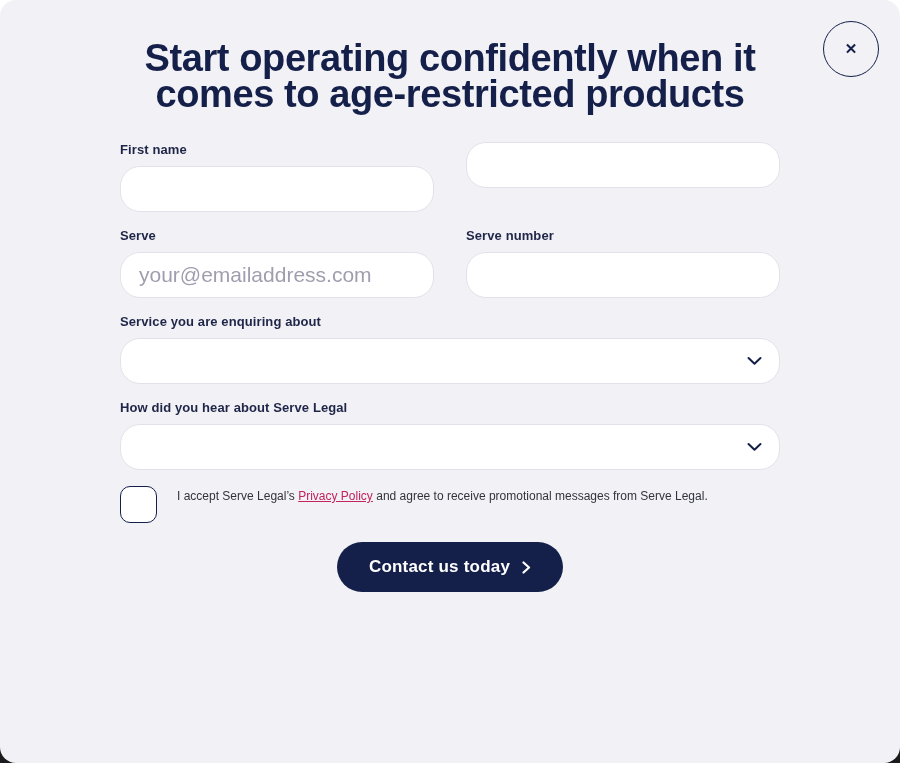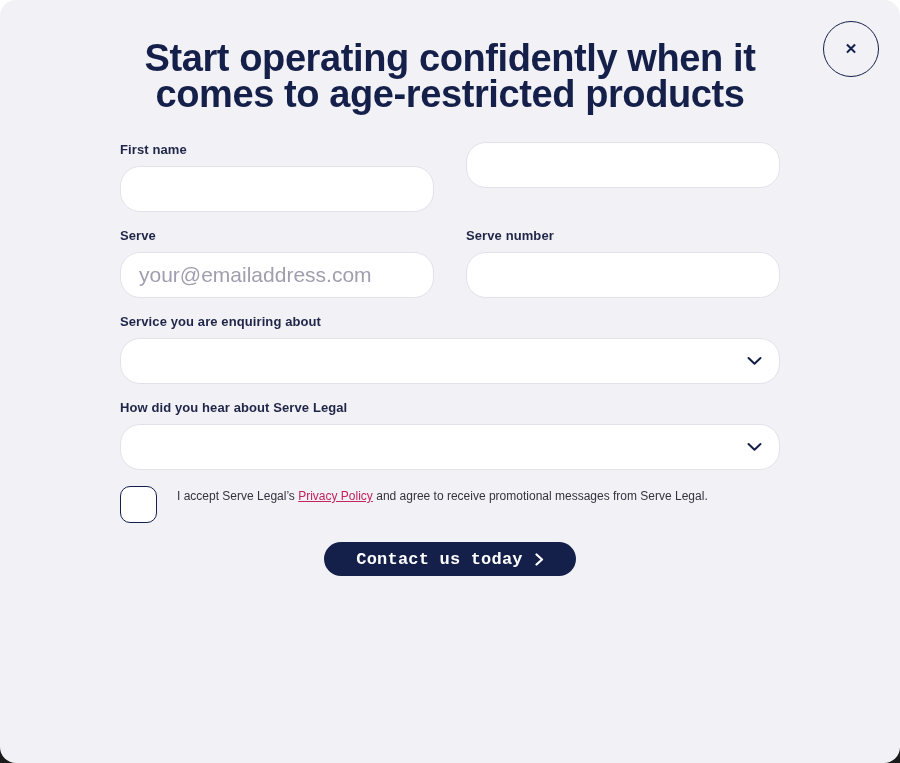--- a/index.html
+++ b/index.html
@@ -129,23 +129,23 @@
   .submit-row{
     display:flex;justify-content:center;
     margin-top:19px;
   }
   .submit-btn{
     display:flex;align-items:center;gap:12px;
     background:var(--navy);
     color:#fff;
     border:none;
     border-radius:999px;
-    height:34px;
+    height:50px;
     padding:0 32px;
-    font-family:Liberation Mono, monospace;
+    font-family:Liberation Sans, sans-serif;
     font-size:17px;
     font-weight:bold;
     letter-spacing:0.2px;
     cursor:pointer;
   }
   .submit-btn svg{display:block;}
 </style>
 </head>
 <body>
 

